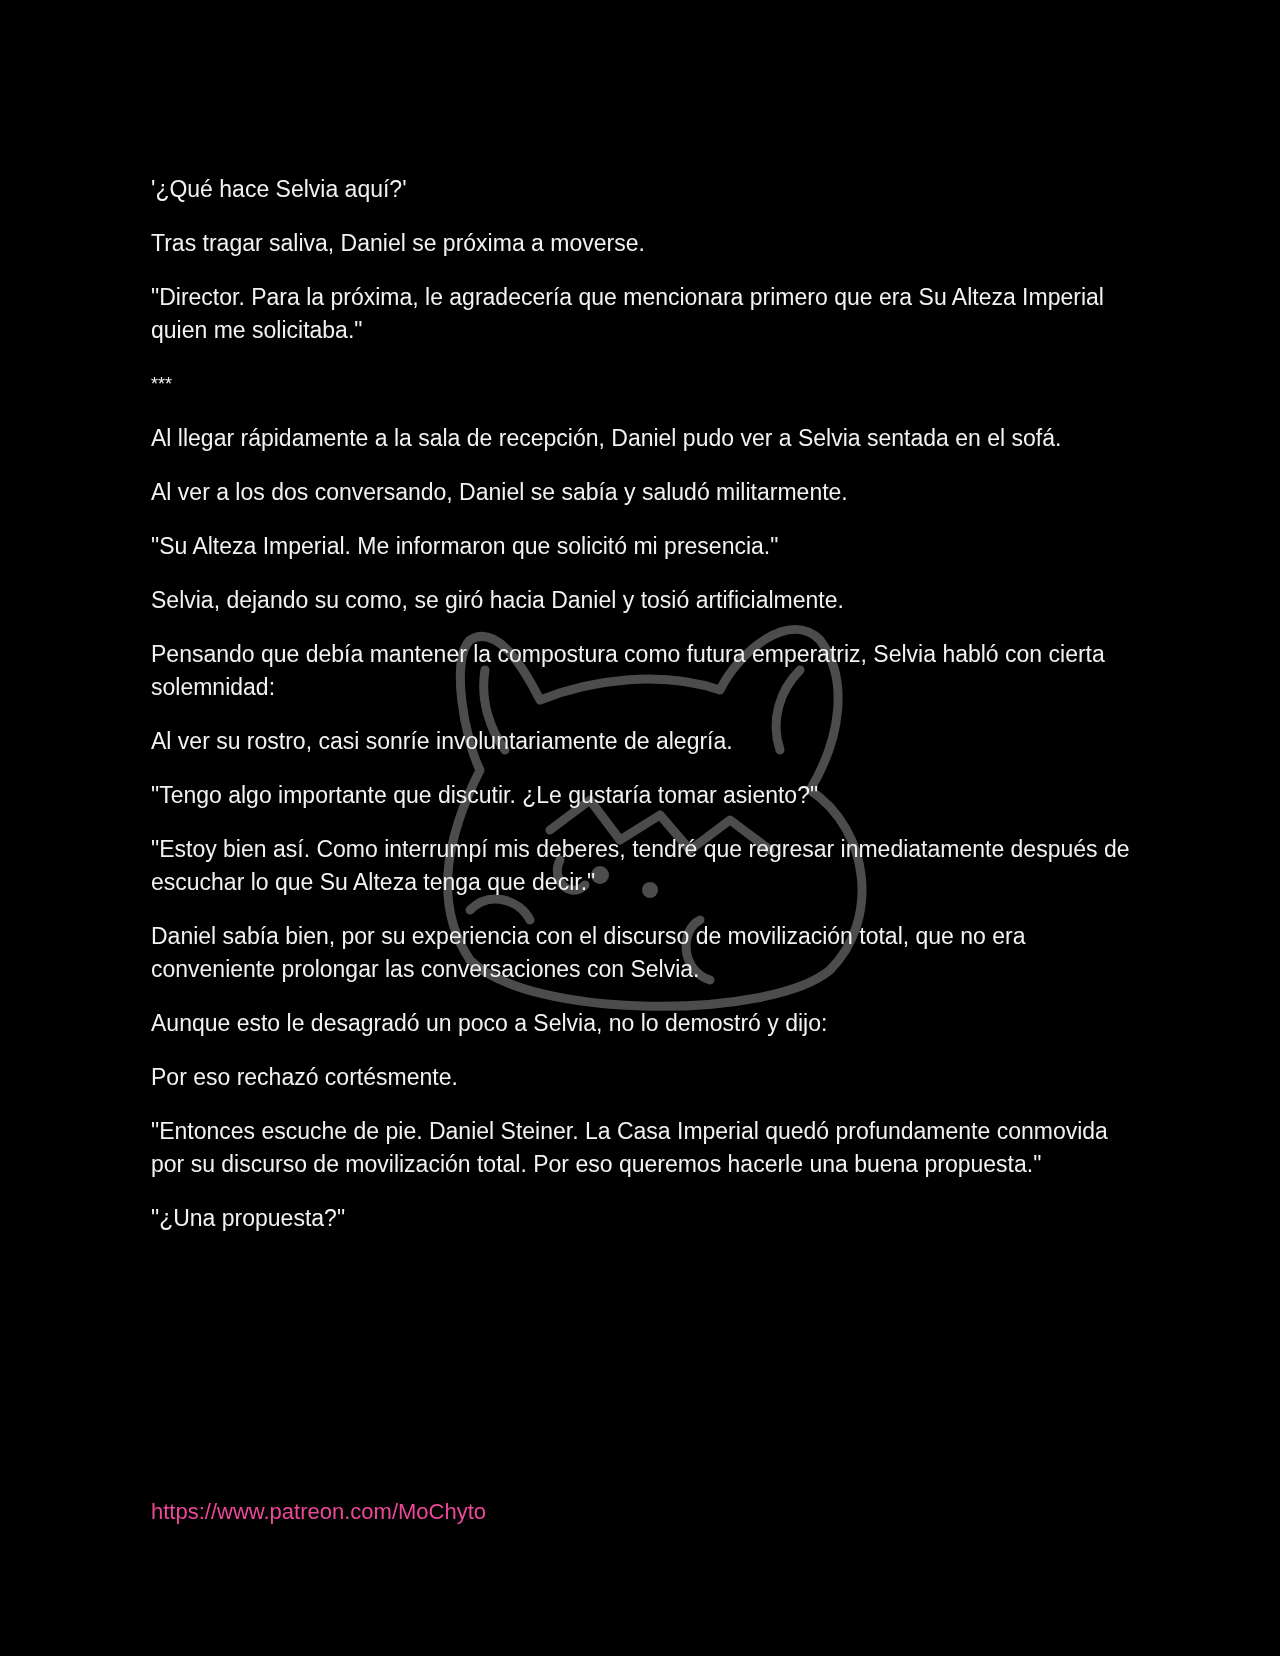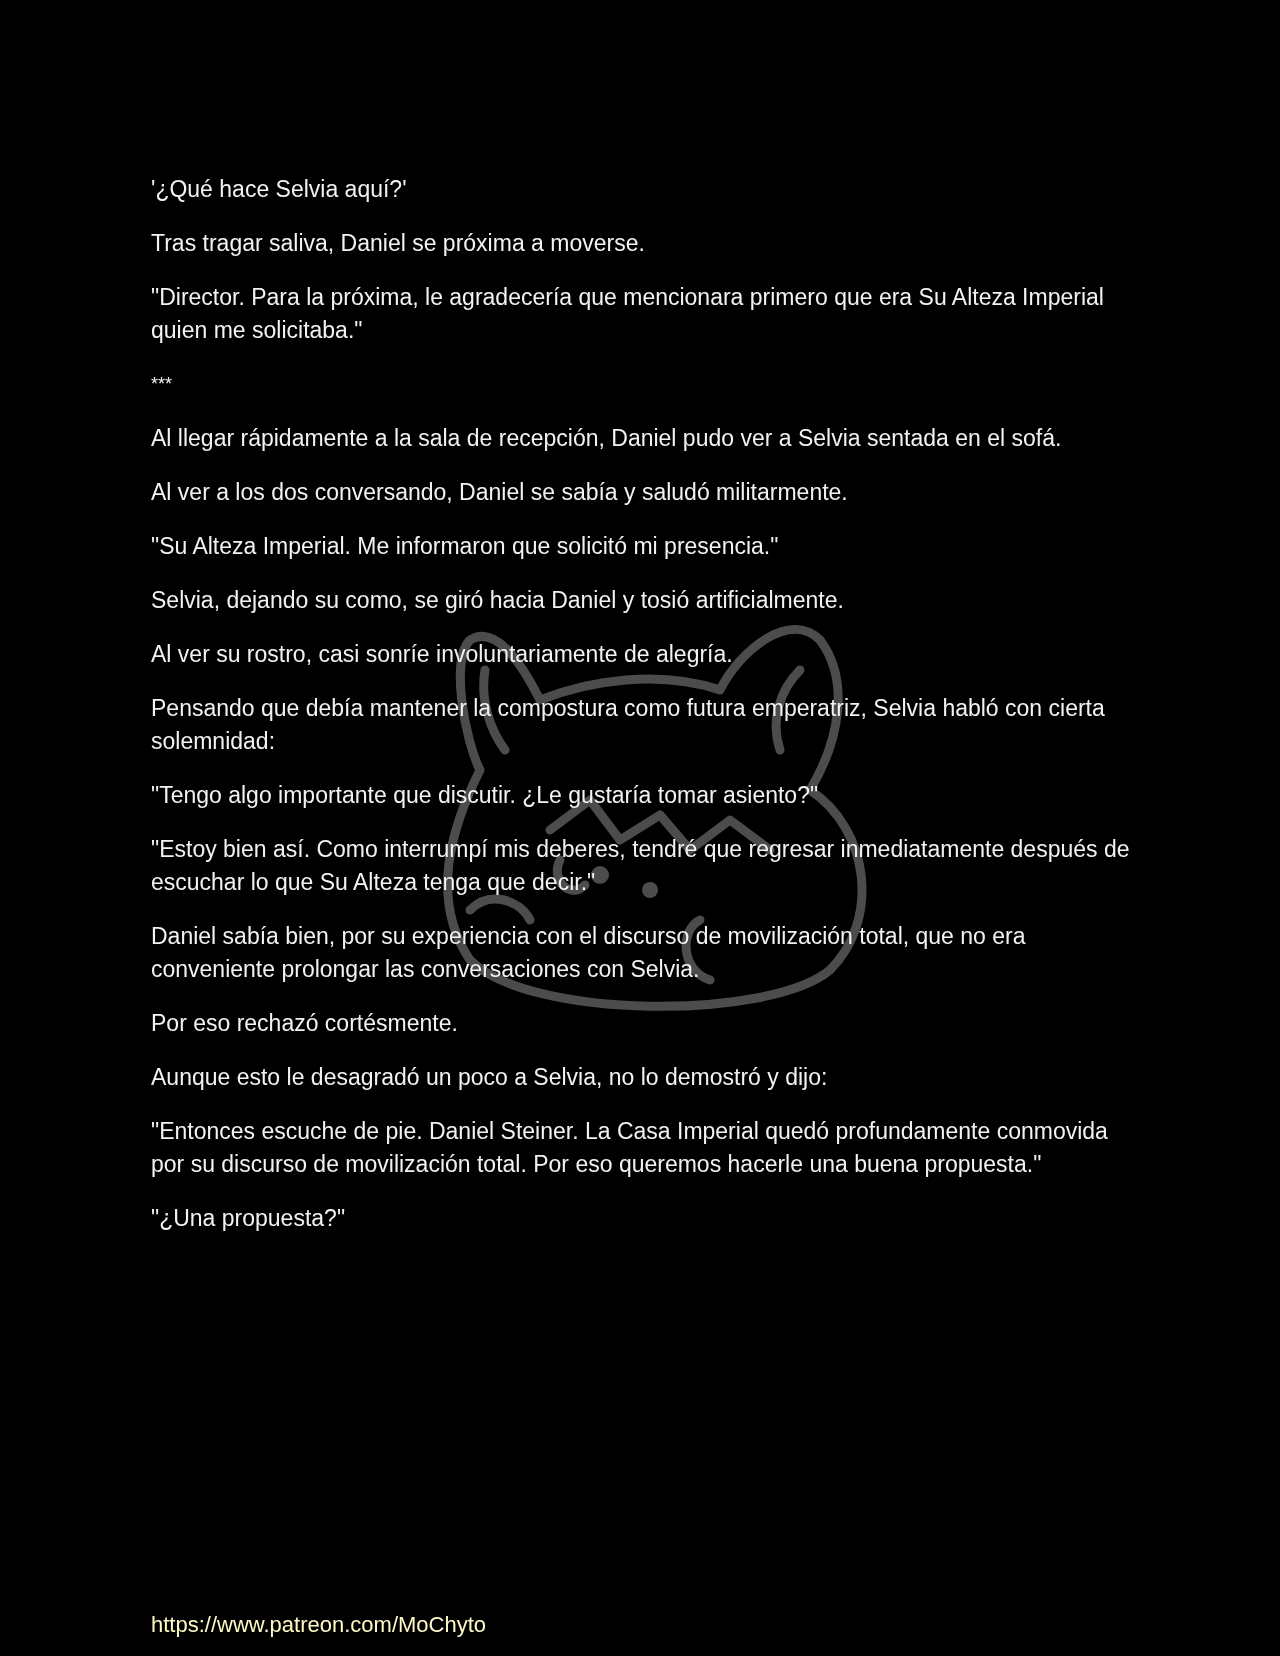--- a/index.html
+++ b/index.html
@@ -2,21 +2,21 @@
 <html><head>
 <meta charset="utf-8">
 <style>
   html, body { margin: 0; padding: 0; background: #000; }
   body { width: 1280px; height: 1656px; position: relative; overflow: hidden;
          font-family: "Liberation Sans", sans-serif; color: #f2f2f2; }
   .page { position: absolute; left: 151px; top: 148px; width: 990px; margin-top: 25px; }
   .para { font-size: 23px; line-height: 33px; margin: 0 0 21px 0; }
   .sep { font-size: 18px; line-height: 33px; margin: 0 0 21px 0; }
   .watermark { position: absolute; left: 410px; top: 600px; width: 500px; height: 420px; opacity: 0.55; pointer-events: none; }
-  .footer { position: absolute; left: 151px; top: 1611px; font-size: 22px; line-height: 28px; color: #fef9c3; }
+  .footer { position: absolute; left: 151px; top: 1498px; font-size: 22px; line-height: 28px; color: #ec4899; }
 </style>
 </head>
 <body>
 
 <svg class="watermark" viewBox="0 0 500 420">
   <g fill="none" stroke="#8a8a8a" stroke-width="9" stroke-linecap="round" stroke-linejoin="round">
     <path d="M60 40 C40 60 55 140 70 170 C40 230 20 300 60 360 C120 420 360 420 420 370 C470 320 460 230 400 190 C430 140 440 80 410 40 C380 10 330 50 310 90 C250 70 180 80 130 100 C110 60 85 25 60 40 Z"></path>
     <path d="M75 70 C70 100 80 130 95 150"></path>
     <path d="M390 70 C370 90 360 120 370 150"></path>
     <path d="M140 230 L180 200 L210 240 L250 215 L280 250 L320 220 L360 250"></path>
@@ -32,24 +32,24 @@
 
 <div class="page">
   <p class="para">'¿Qué hace Selvia aquí?'</p>
   <p class="para">Tras tragar saliva, Daniel se próxima a moverse.</p>
   <p class="para">"Director. Para la próxima, le agradecería que mencionara primero que era Su Alteza Imperial quien me solicitaba."</p>
   <p class="sep">***</p>
   <p class="para">Al llegar rápidamente a la sala de recepción, Daniel pudo ver a Selvia sentada en el sofá.</p>
   <p class="para">Al ver a los dos conversando, Daniel se sabía y saludó militarmente.</p>
   <p class="para">"Su Alteza Imperial. Me informaron que solicitó mi presencia."</p>
   <p class="para">Selvia, dejando su como, se giró hacia Daniel y tosió artificialmente.</p>
+  <p class="para">Pensando que debía mantener la compostura como futura emperatriz, Selvia habló con cierta solemnidad:</p>
   <p class="para">Al ver su rostro, casi sonríe involuntariamente de alegría.</p>
-  <p class="para">Pensando que debía mantener la compostura como futura emperatriz, Selvia habló con cierta solemnidad:</p>
   <p class="para">"Tengo algo importante que discutir. ¿Le gustaría tomar asiento?"</p>
   <p class="para">"Estoy bien así. Como interrumpí mis deberes, tendré que regresar inmediatamente después de escuchar lo que Su Alteza tenga que decir."</p>
   <p class="para">Daniel sabía bien, por su experiencia con el discurso de movilización total, que no era conveniente prolongar las conversaciones con Selvia.</p>
+  <p class="para">Aunque esto le desagradó un poco a Selvia, no lo demostró y dijo:</p>
   <p class="para">Por eso rechazó cortésmente.</p>
-  <p class="para">Aunque esto le desagradó un poco a Selvia, no lo demostró y dijo:</p>
   <p class="para">"Entonces escuche de pie. Daniel Steiner. La Casa Imperial quedó profundamente conmovida por su discurso de movilización total. Por eso queremos hacerle una buena propuesta."</p>
   <p class="para">"¿Una propuesta?"</p>
 </div>
 
 <div class="footer">https://www.patreon.com/MoChyto</div>
 
 </body></html>

